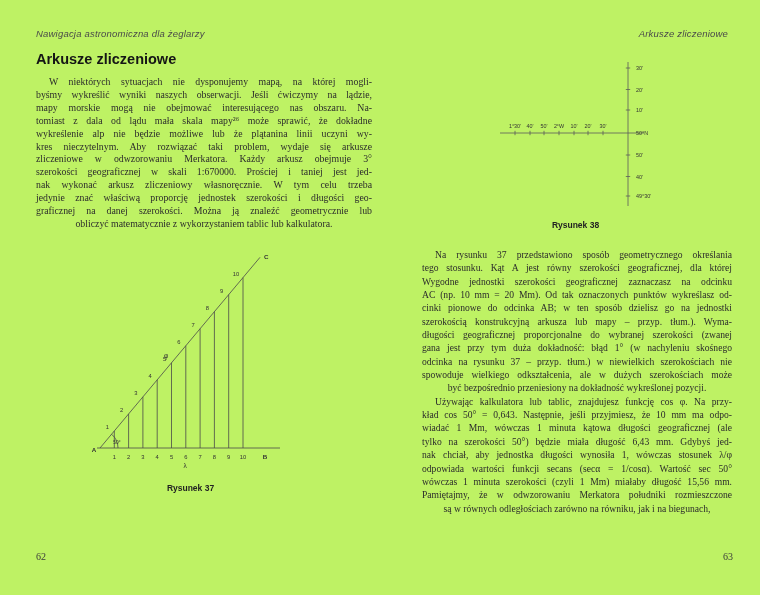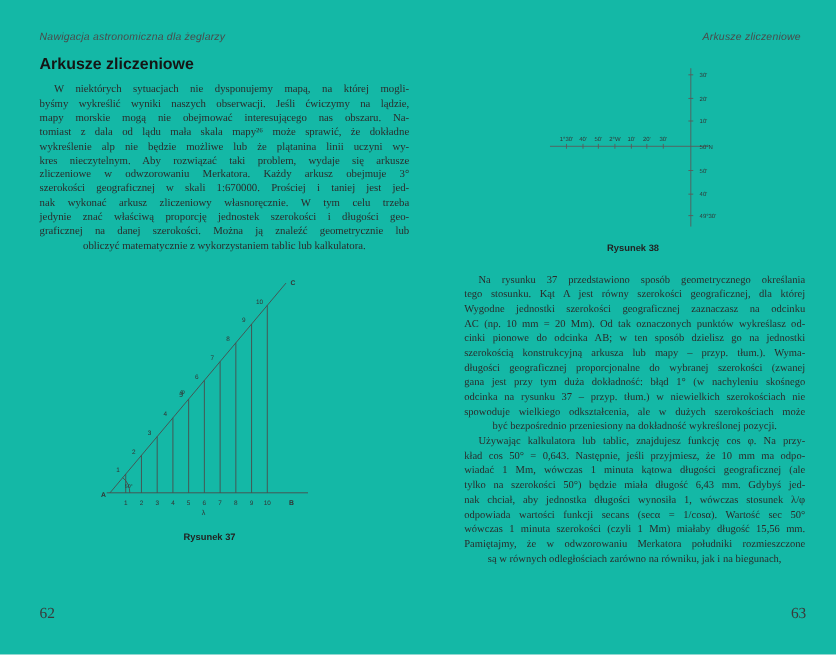--- a/index.html
+++ b/index.html
@@ -1,38 +1,38 @@
 <!DOCTYPE html>
 <html><head>
 <meta charset="utf-8">
 <style>
   html,body{margin:0;padding:0;background:#f4f3f1;}
   .spread{
     position:relative;width:760px;height:595px;margin:0 auto;
-    background:#14b8a6;color:#2b2b2b;overflow:hidden;
+    background:#bef264;color:#2b2b2b;overflow:hidden;
     font-family:"Liberation Serif", serif;
   }
   .run-head{
     position:absolute;top:28px;font-family:"Liberation Sans",sans-serif;
     font-style:italic;font-size:9.5px;color:#4a4a4a;letter-spacing:.2px;
   }
   .run-head.left{left:36px;}
   .run-head.right{right:32px;text-align:right;}
   .heading{
     position:absolute;left:36px;top:51px;
     font-family:"Liberation Sans",sans-serif;font-weight:bold;
     font-size:14.5px;color:#151515;
   }
   .body-block{position:absolute;line-height:12.9px;font-size:9.8px;color:#2b2b2b;}
   .lp-body{left:36px;top:76px;width:336px;}
   .rp-body{left:422px;top:248px;width:310px;font-size:9.6px;line-height:13.35px;}
   .tl{white-space:normal;text-align:center;}
   .jl{text-align:justify;text-align-last:justify;}
   .ind{text-indent:13px;}
-  .pagenum{position:absolute;top:551px;font-size:14px;color:#3a3a3a;}
+  .pagenum{position:absolute;top:551px;font-size:10px;color:#3a3a3a;}
   .pagenum.left{left:36px;}
   .pagenum.right{right:27px;text-align:right;}
   .figure{position:absolute;}
   .fig37{left:88px;top:252px;width:205px;}
   .fig38{left:488px;top:56px;width:235px;}
   .fig-caption{
     font-family:"Liberation Sans",sans-serif;font-weight:bold;
     font-size:8.5px;color:#222;text-align:center;
   }
   .fig37 .fig-caption{margin-top:3px;}

